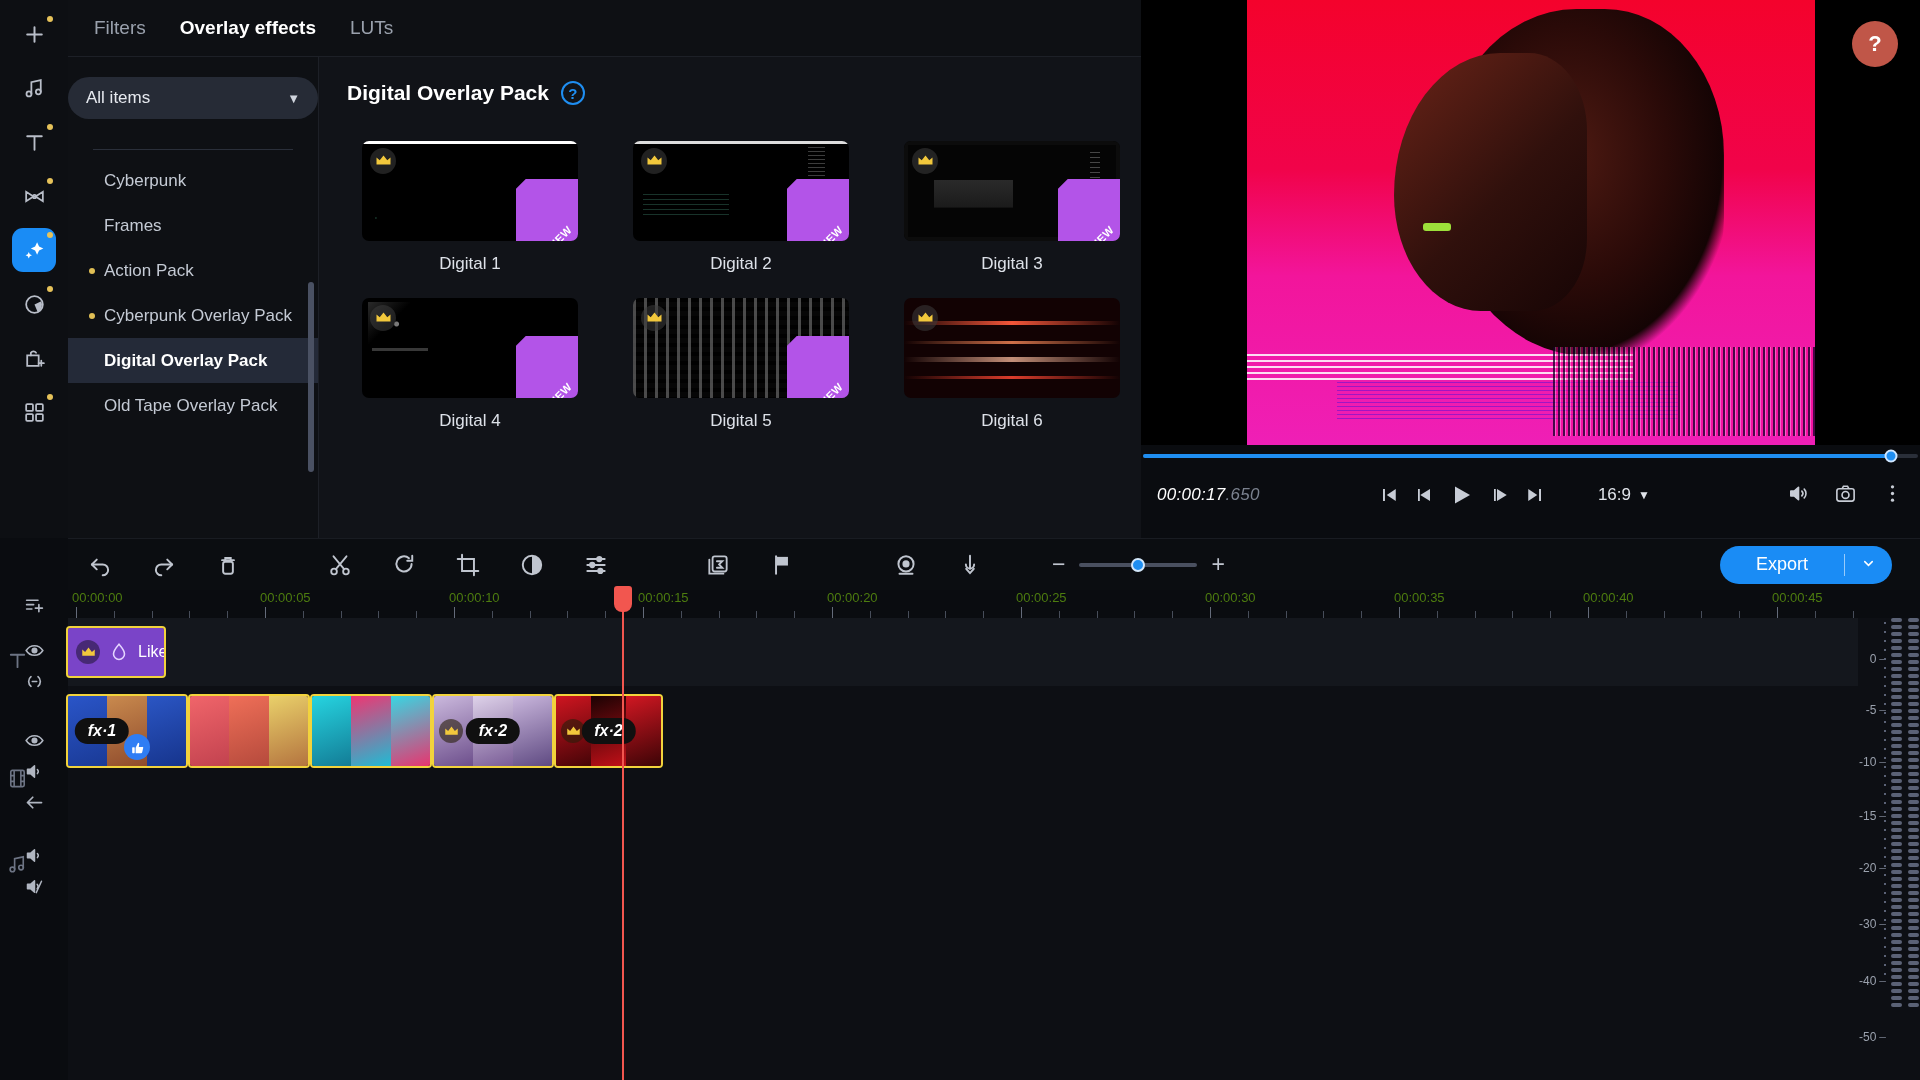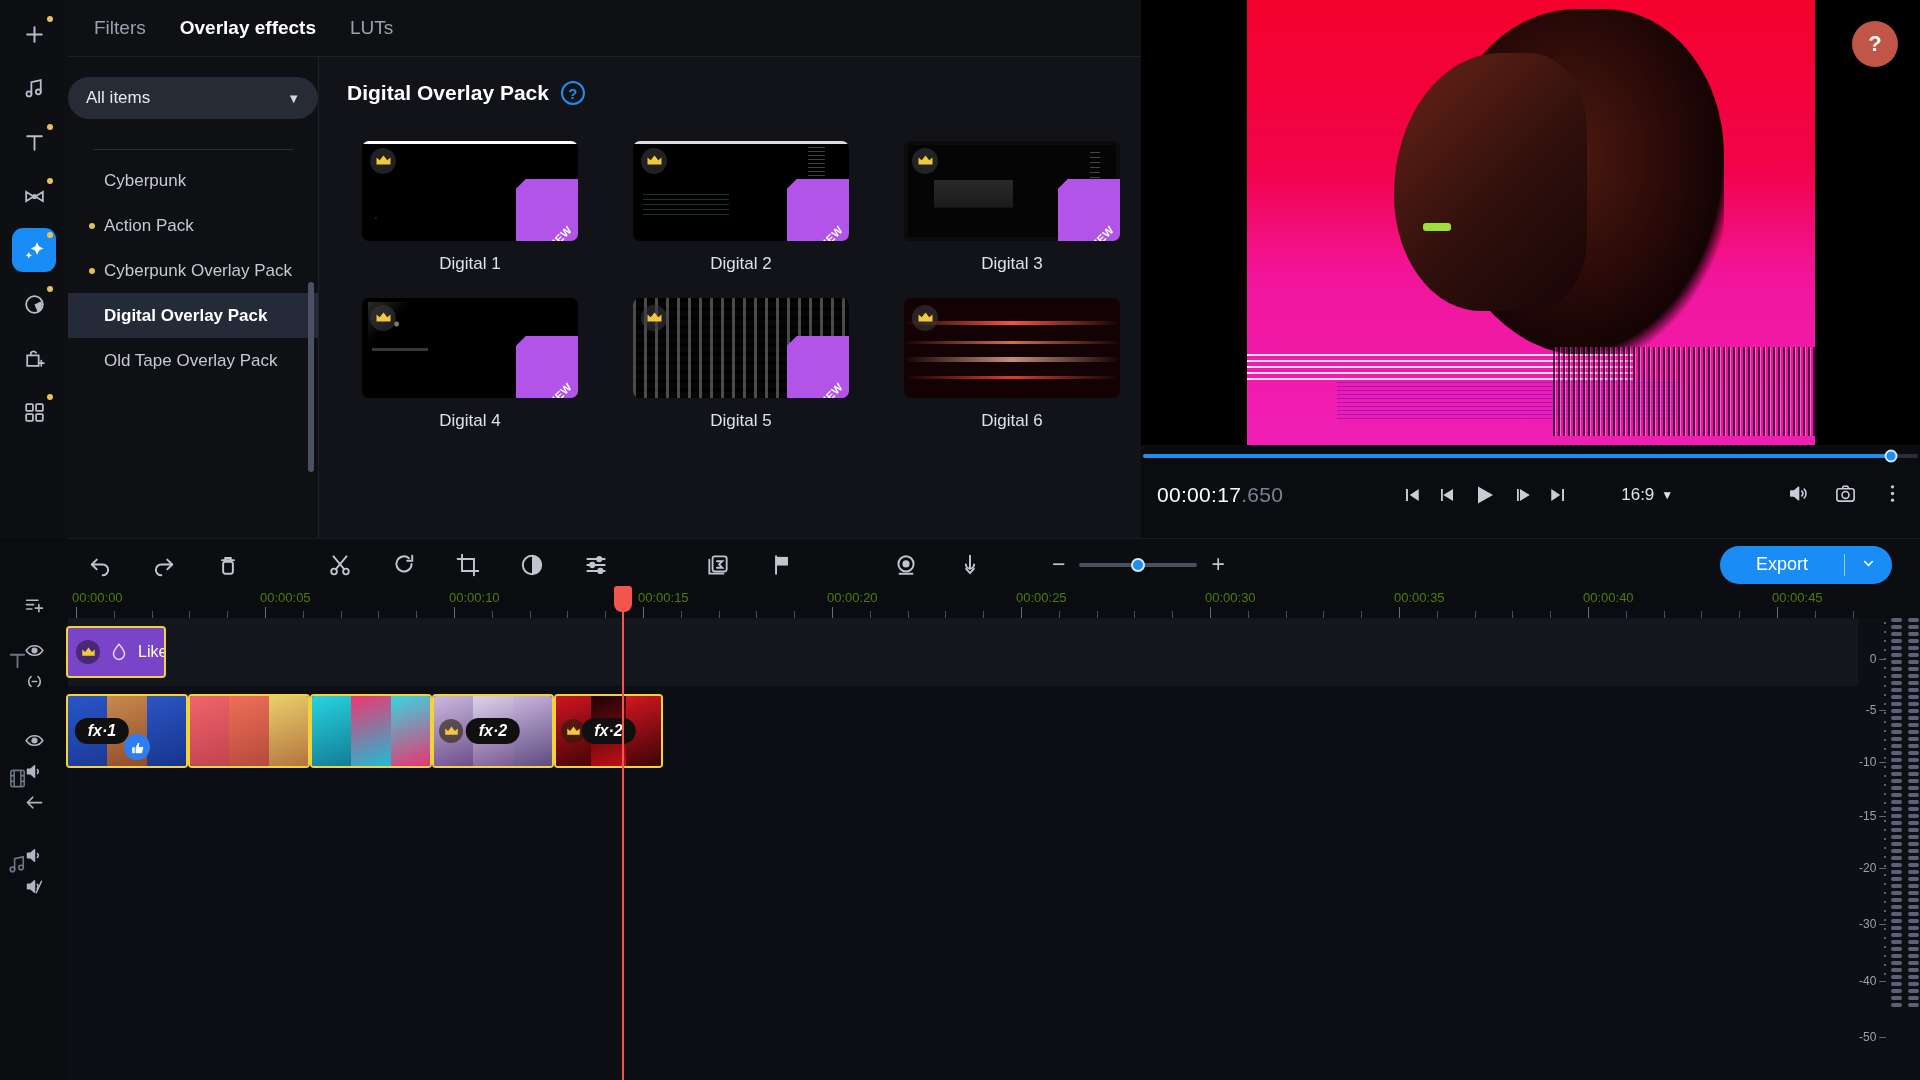--- a/index.html
+++ b/index.html
@@ -221,21 +221,21 @@
   .progress-fill { position: absolute; left: 0; top: 0; height: 4px; background: #1f8ef1; border-radius: 2px; width: 96.5%; }
   .progress-knob {
     position: absolute; left: 96.5%; top: 50%; transform: translate(-50%,-50%);
     width: 13px; height: 13px; border-radius: 50%; background: #1f8ef1;
     border: 2px solid #cfe6ff;
   }
   .pctrl {
     position: absolute; left: 0; top: 468px; width: 779px; height: 54px;
     display: flex; align-items: center; padding: 0 16px;
   }
-  .tcode { font-size: 21px; color: #ffffff; letter-spacing: .3px; }
+  .tcode { font-size: 17px; color: #ffffff; letter-spacing: .3px; font-style: italic; }
   .tcode .ms { color: #7b828f; }
   .transport { display: flex; align-items: center; gap: 17px; margin-left: 120px; }
   .tbtn { color: #c8cdd6; cursor: pointer; display: flex; }
   .tbtn.play svg { width: 24px; height: 24px; }
   .tbtn svg { width: 18px; height: 18px; }
   .ratio { margin-left: 54px; display: flex; align-items: center; gap: 7px;
     font-size: 17px; color: #e0e4ea; cursor: pointer; }
   .ratio .chev { font-size: 12px; }
   .pright { margin-left: auto; display: flex; align-items: center; gap: 24px; }
   .pright svg { width: 23px; height: 23px; color: #c8cdd6; }
@@ -426,20 +426,23 @@
     <div class="panel-body">
       <div class="cats">
         <div class="allitems">
           <span>All items</span>
           <span class="chev">▼</span>
         </div>
         <div class="cats-rule"></div>
 
         <div class="cat">
           <span>Cyberpunk</span>
+        </div>
+        <div class="cat">
+          <span>Frames</span>
         </div>
         <div class="cat">
           <span class="cdot"></span>
           <span>Action Pack</span>
         </div>
         <div class="cat">
           <span class="cdot"></span>
           <span>Cyberpunk Overlay Pack</span>
         </div>
         <div class="cat selected">

